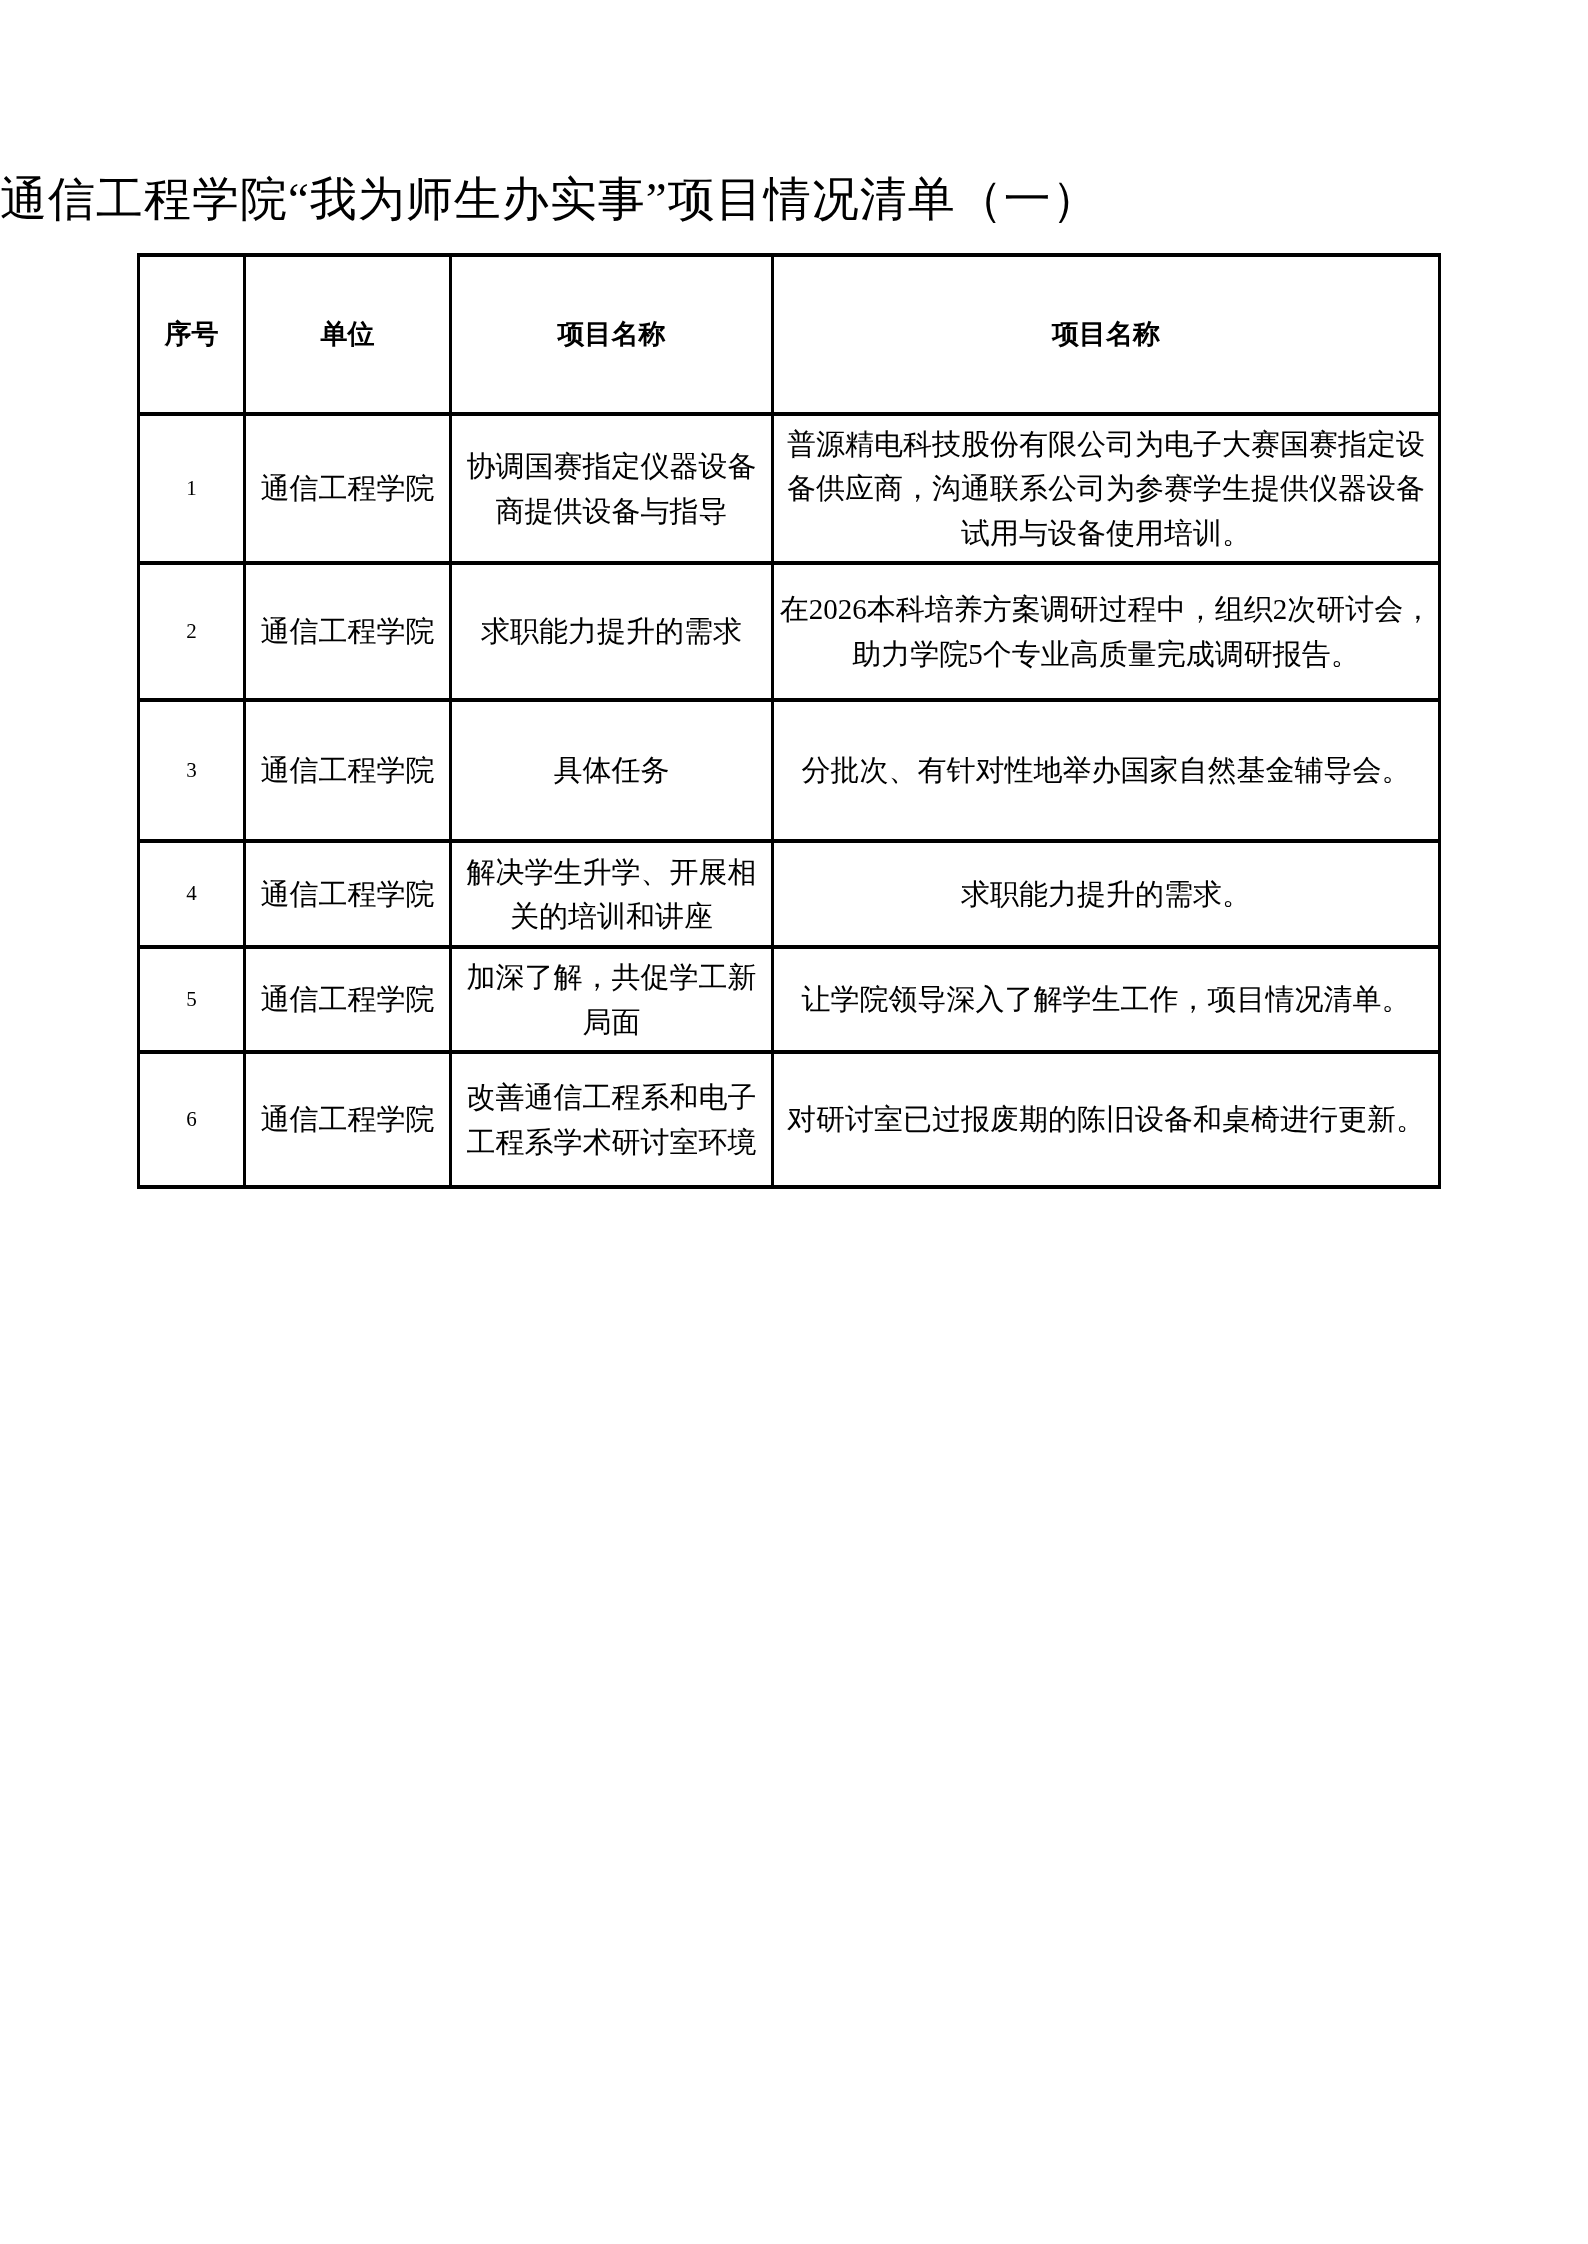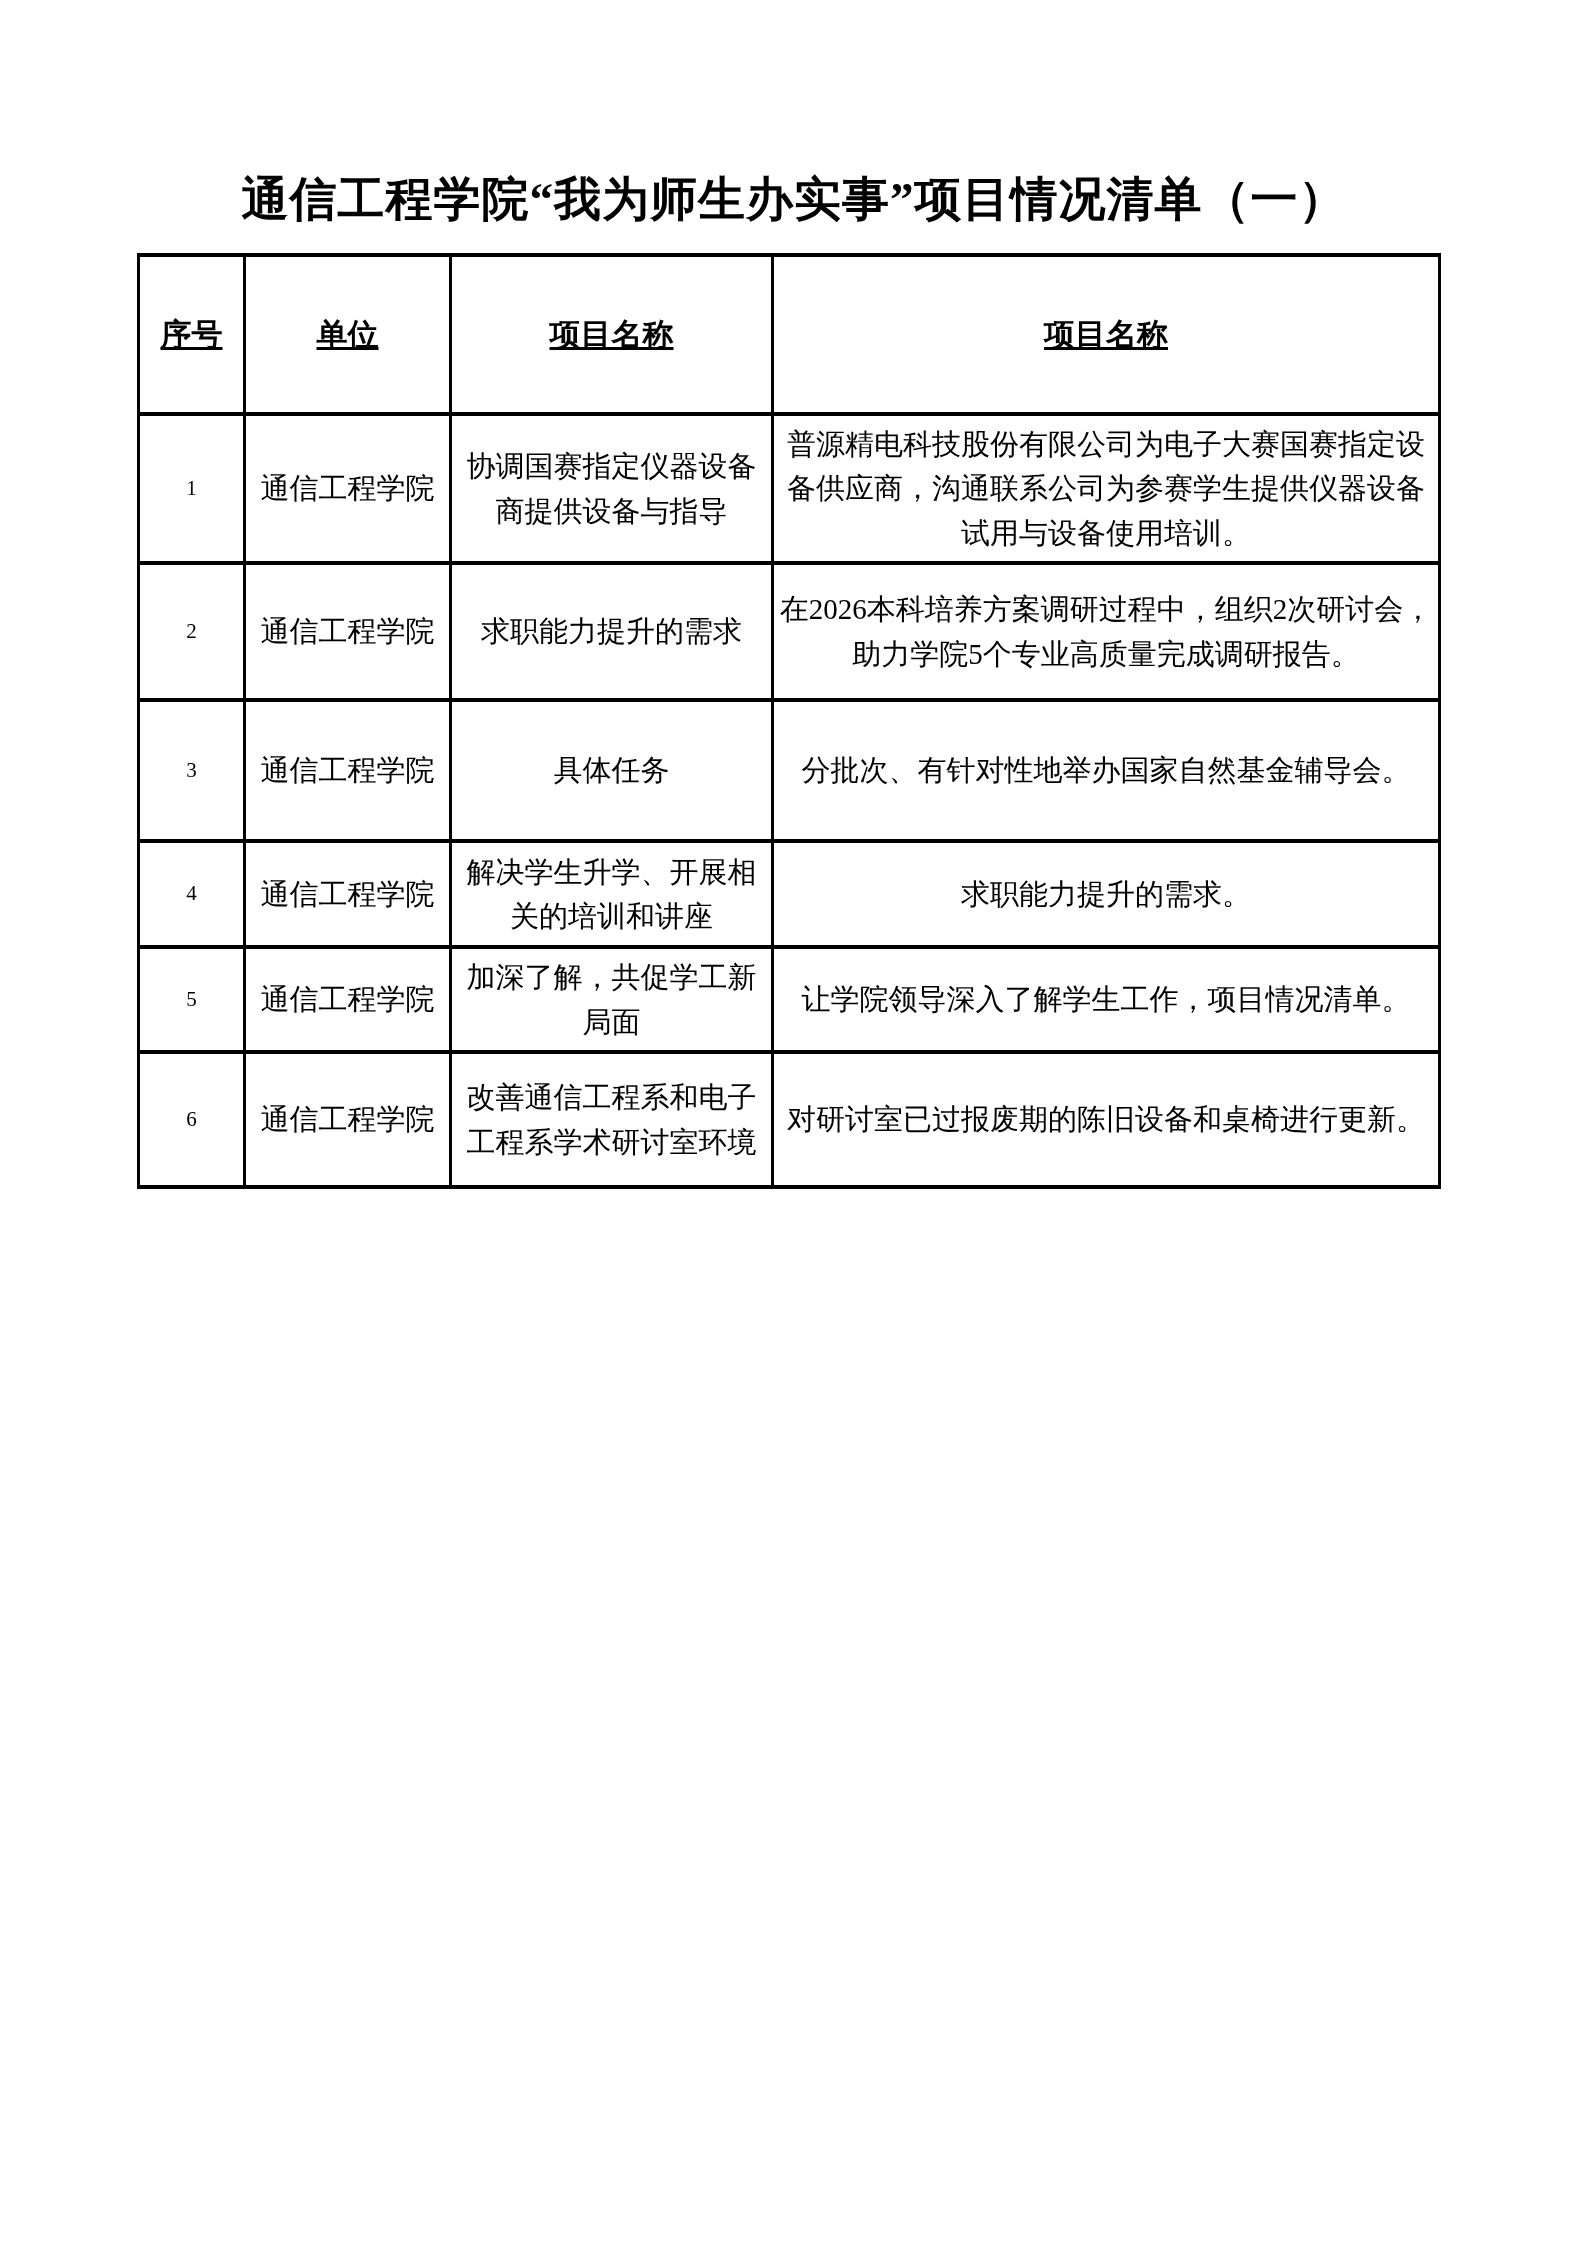--- a/index.html
+++ b/index.html
@@ -12,23 +12,23 @@
     height: 2244px;
     position: relative;
     font-family: "Liberation Serif", "DejaVu Serif", serif;
     color: #000000;
   }
   .doc-title {
     position: absolute;
     top: 168px;
     left: 0;
     width: 100%;
-    text-align: center;
+    text-align: left;
     font-size: 47px;
-    font-weight: bold;
+    font-weight: normal;
     letter-spacing: 1px;
     white-space: nowrap;
   }
   table.projects {
     position: absolute;
     left: 137px;
     top: 253px;
     width: 1301px;
     border-collapse: collapse;
     table-layout: fixed;
@@ -45,23 +45,22 @@
     border-bottom-width: 4px;
     text-align: center;
     vertical-align: middle;
     padding: 2px 5px;
     font-size: 29px;
     line-height: 1.52;
     overflow: hidden;
     word-break: break-word;
   }
   table.projects th {
-    font-size: 31px;
+    font-size: 27px;
     font-weight: bold;
-    text-decoration: underline;
   }
   table.projects td.cell-no {
     font-size: 21px;
   }
   tr.hdr-row { height: 159px; }
   tr.r1 { height: 149px; }
   tr.r2 { height: 137px; }
   tr.r3 { height: 141px; }
   tr.r4 { height: 106px; }
   tr.r5 { height: 105px; }

